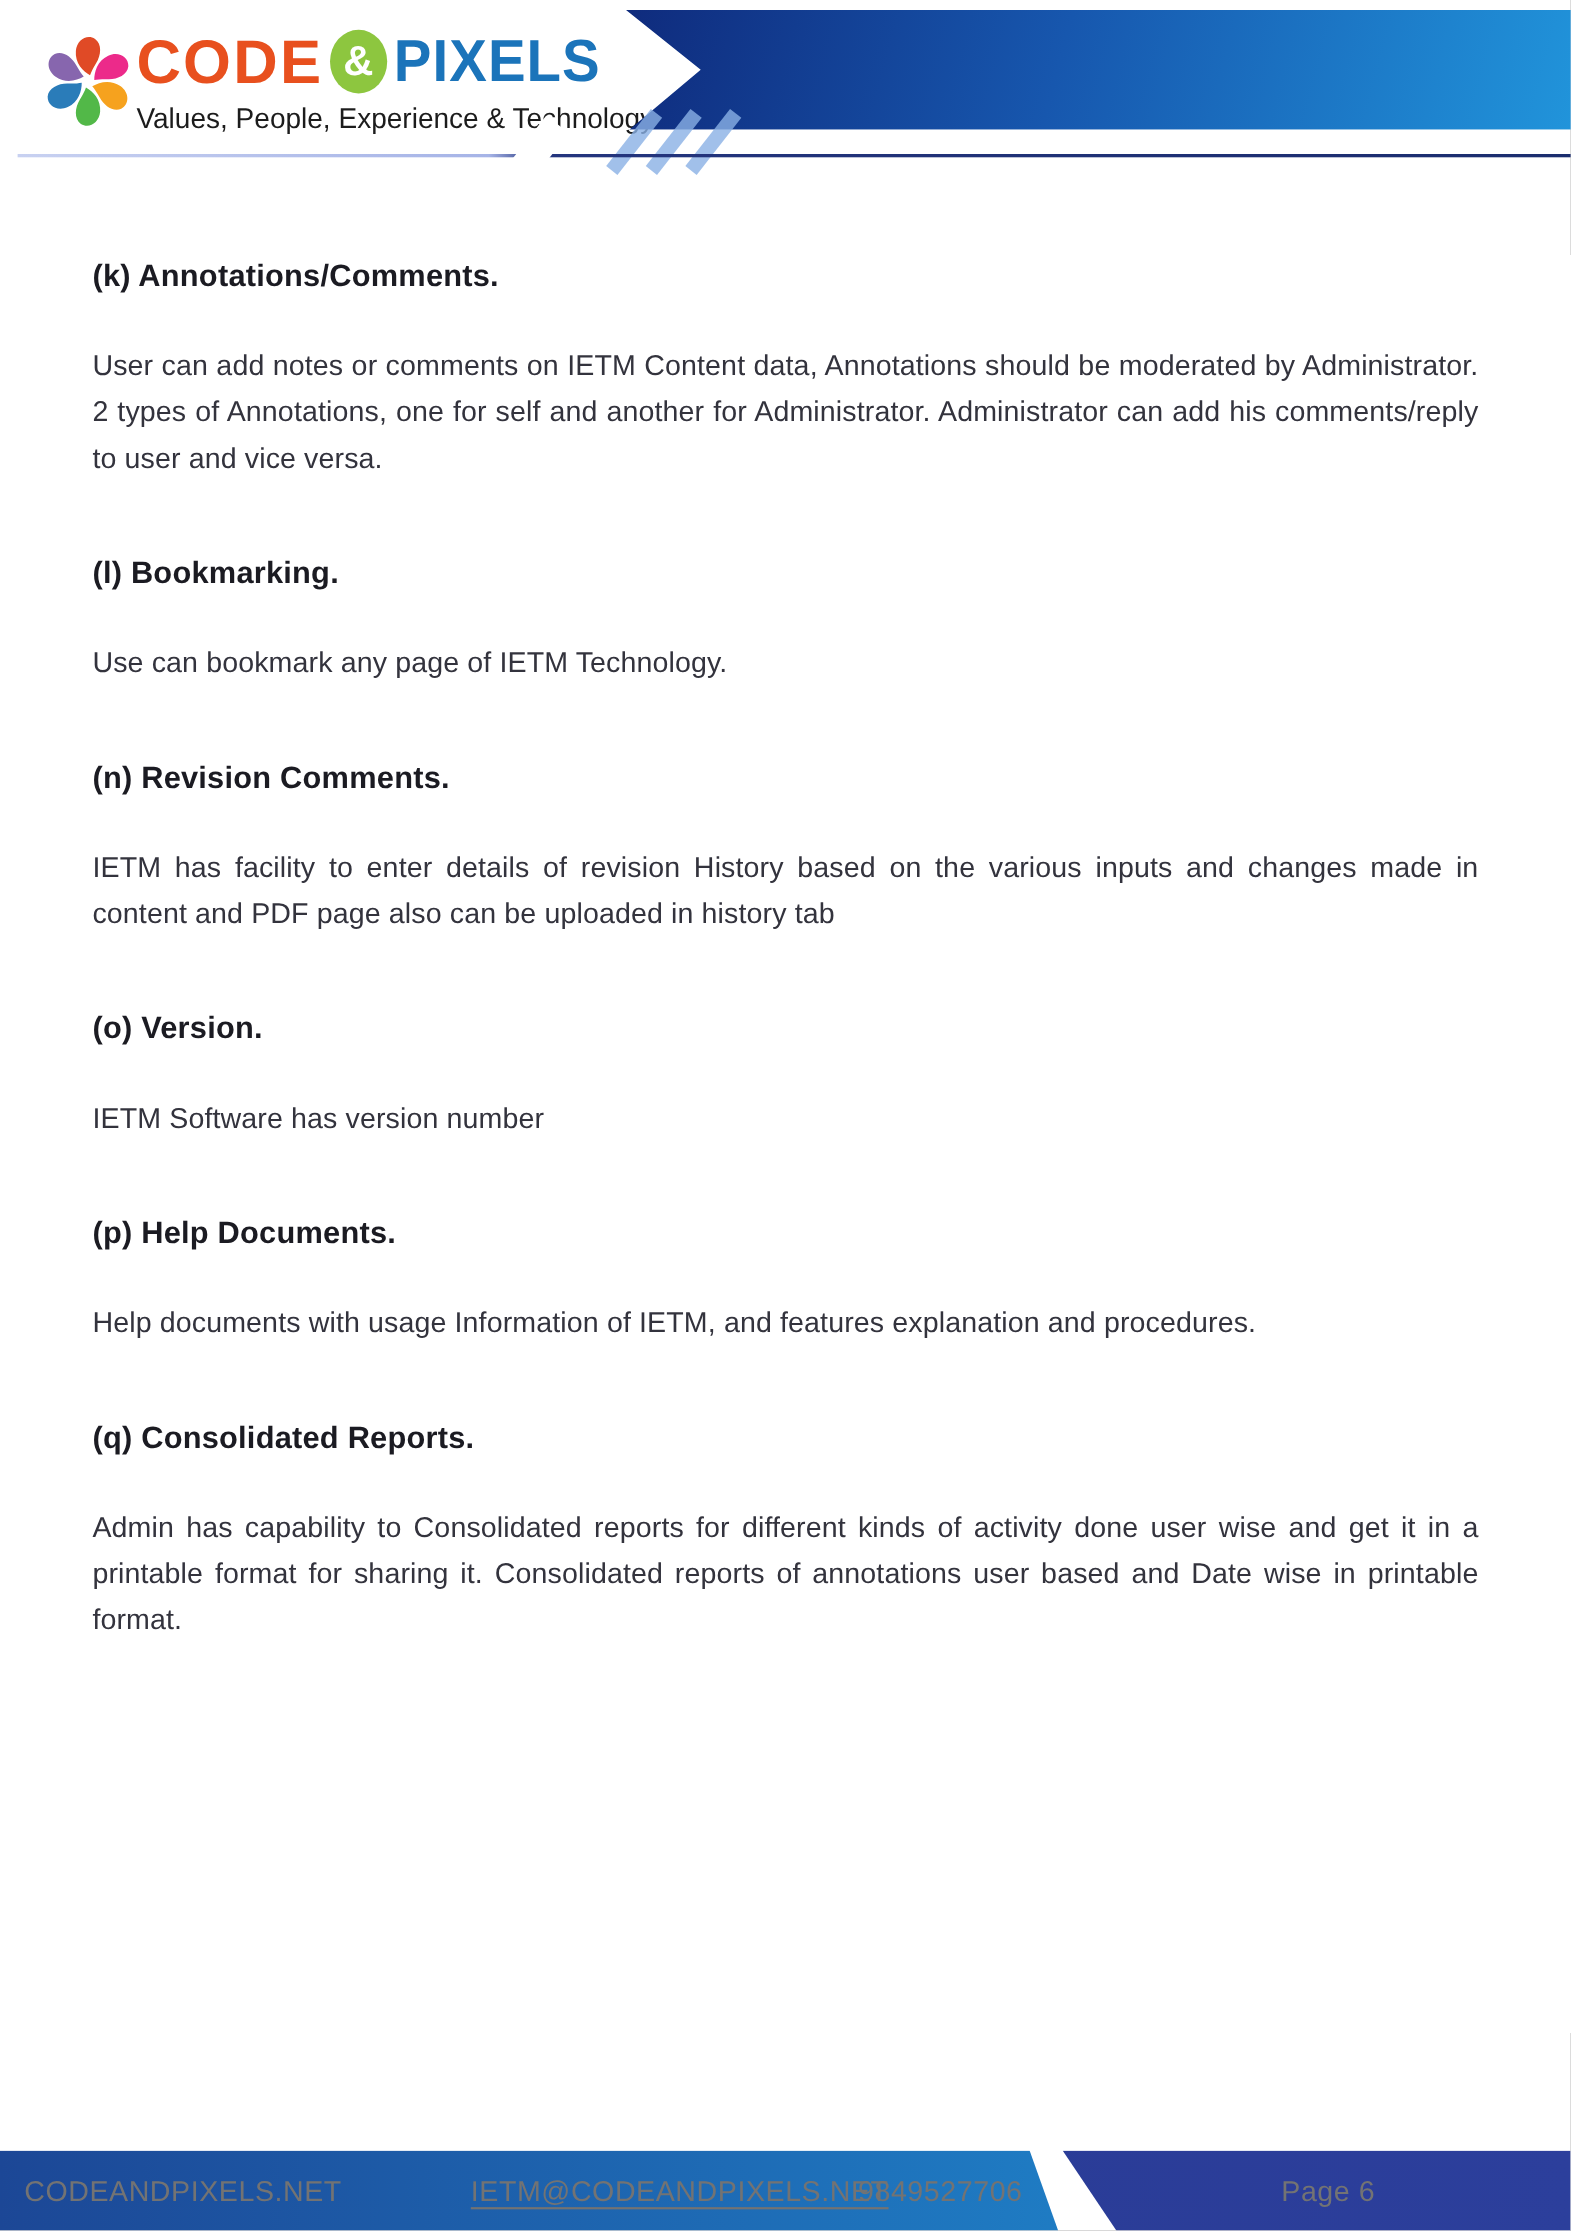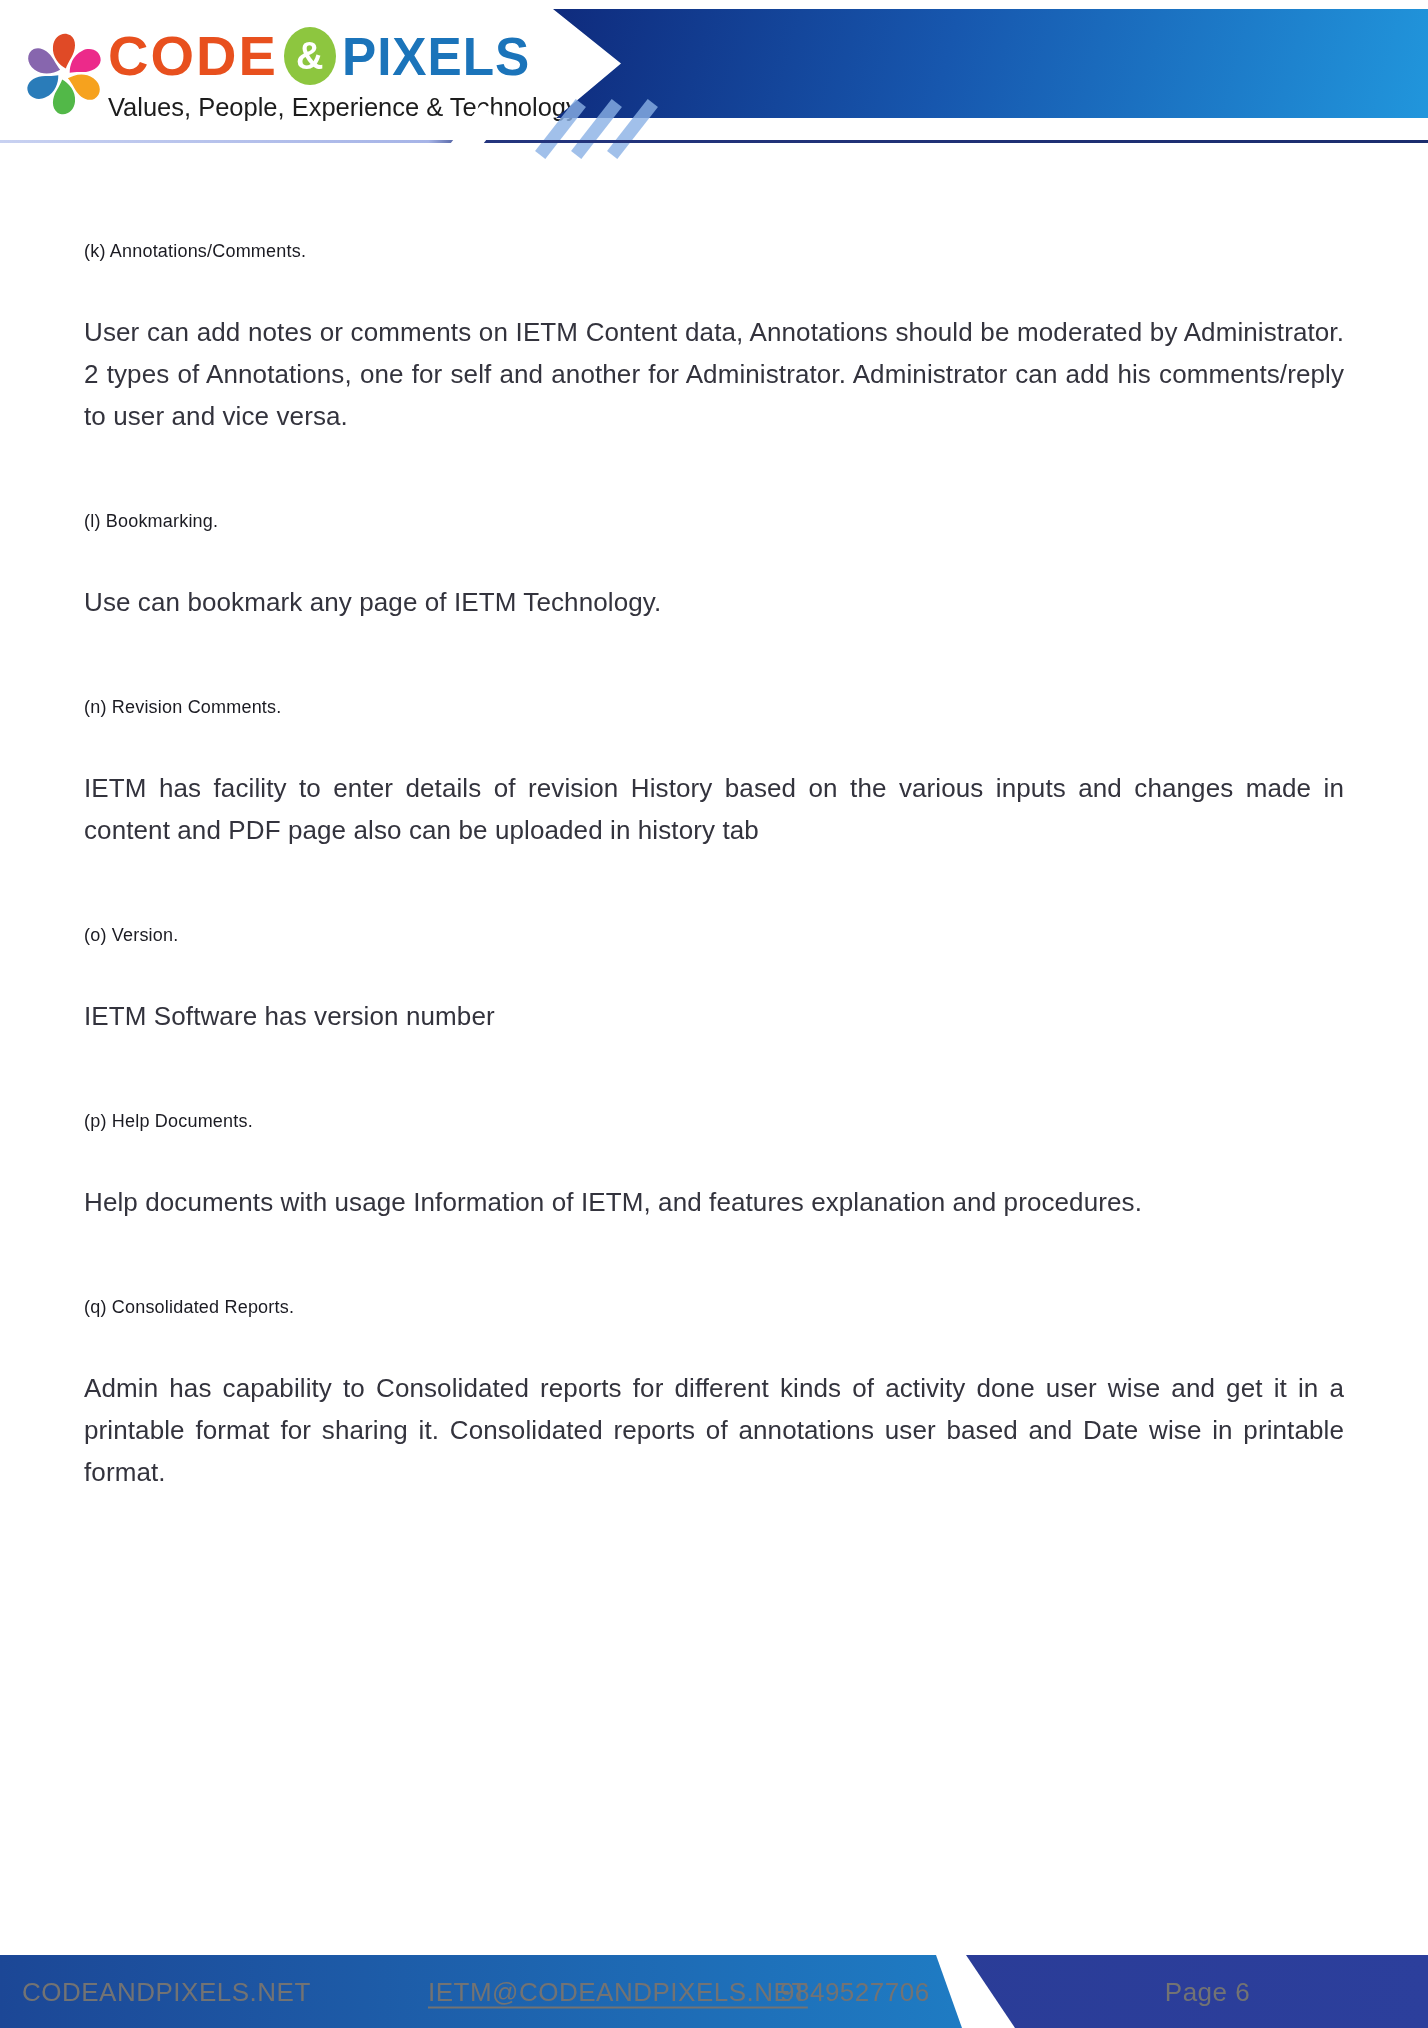--- a/index.html
+++ b/index.html
@@ -4,21 +4,21 @@
 <style>
   html,body { margin:0; padding:0; background:#9a9a9a; }
   * { box-sizing:border-box; }
   .page {
     position:relative; width:1428px; height:2028px;
     background:#ffffff; overflow:hidden; margin:0 auto;
     font-family:"Liberation Sans", sans-serif;
   }
 
   
-  .header { position:absolute; top:0; left:0; width:1393px; height:146px; background:#fff; }
+  .header { position:absolute; top:0; left:16px; width:1393px; height:146px; background:#fff; }
 
   .logo-wrap { position:absolute; left:18px; top:20px; width:92px; height:108px; }
   .logo-wrap svg { width:100%; height:100%; }
 
   .brand { position:absolute; left:108px; top:26px; white-space:nowrap; }
   .brand-line { display:flex; align-items:center; gap:6px; }
   .brand-code {
     font-size:56px; font-weight:700; letter-spacing:2px;
     color:#e8501e; line-height:60px;
   }
@@ -56,21 +56,21 @@
   }
   .header-rule {
     position:absolute; left:0; top:140px; width:1428px; height:3px; z-index:2;
     background:linear-gradient(90deg,#c8d1f1 0%,#a6b4e7 30%,#24357e 33%,#1b2d6e 100%);
   }
 
   
   .content { position:absolute; top:146px; left:0; width:1428px; padding:89px 84px 0 84px; }
   .doc-section + .doc-section { margin-top:68px; }
   .doc-section h2 {
-    margin:0; font-size:18px; line-height:32px; font-weight:400;
+    margin:0; font-size:28px; line-height:32px; font-weight:700;
     color:#1b1b22; letter-spacing:.2px;
   }
   .doc-section p {
     margin:44px 0 0 0; font-size:26px; line-height:42px; font-weight:400;
     color:#33333d; text-align:justify; letter-spacing:.1px;
   }
 
   
   .footer { position:absolute; left:0; top:1955px; width:1428px; height:73px; }
   .footer-main {

